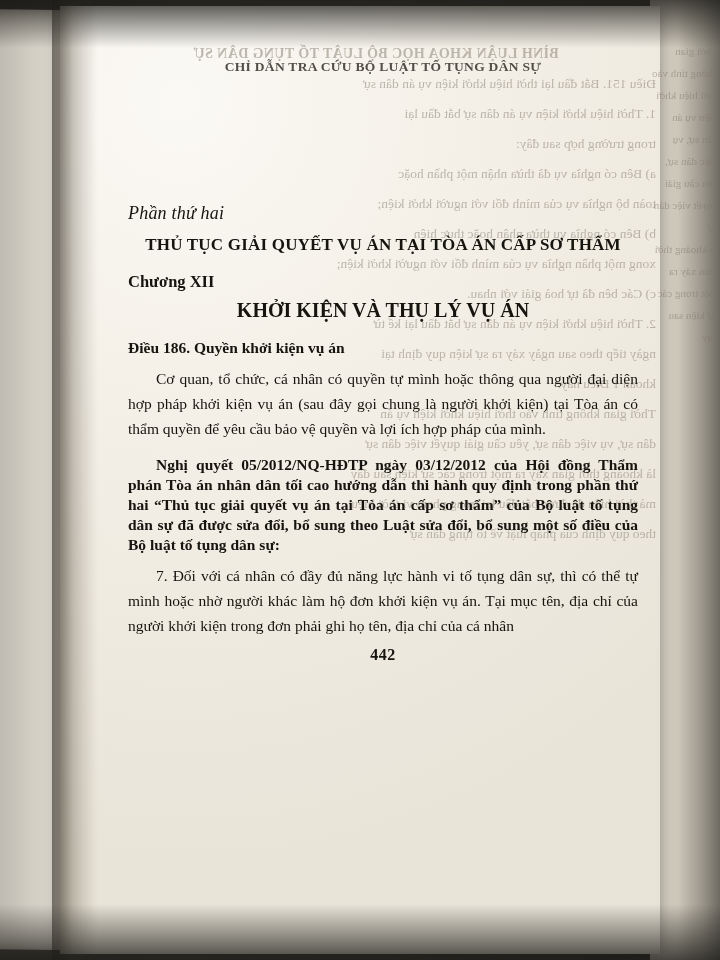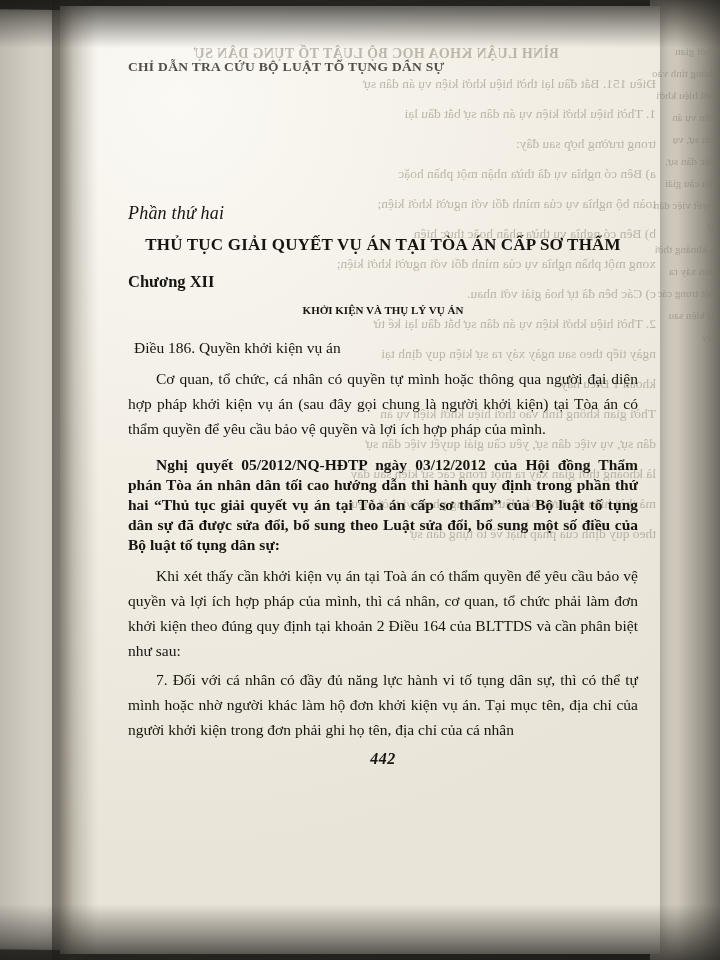--- a/index.html
+++ b/index.html
@@ -135,21 +135,21 @@
     top: 54px;
     width: 510px;
     color: #16140f;
     font-family: "Liberation Serif", serif;
     font-size: 15.5px;
     line-height: 25px;
     text-align: justify;
   }
 
   .running-head {
-    text-align: left;
+    text-align: center;
     font-weight: bold;
     font-size: 13.5px;
     letter-spacing: 0.3px;
     color: #35312a;
     opacity: 0.85;
     margin-bottom: 4px;
   }
 
   .spacer-top { height: 118px; }
 
@@ -168,27 +168,27 @@
     letter-spacing: 0.2px;
   }
   .chapter-no {
     font-weight: bold;
     font-size: 16.5px;
     margin: 0 0 4px 0;
   }
   .chapter-title {
     text-align: center;
     font-weight: bold;
-    font-size: 11px;
+    font-size: 20px;
     margin: 0 0 12px 0;
   }
   .article-heading {
-    font-weight: normal;
-    font-size: 15.5px;
-    margin: 0 0 6px 6px;
+    font-weight: bold;
+    font-size: 15.5px;
+    margin: 0 0 6px 0;
     text-align: left;
   }
   .para {
     margin: 0 0 4px 0;
     text-indent: 28px;
   }
   .quoted-block {
     margin: 14px 0 8px 0;
     font-weight: bold;
     font-size: 15.5px;
@@ -202,21 +202,20 @@
     font-size: 15.5px;
     line-height: 26px;
     text-align: justify;
     text-indent: 0;
   }
   .page-number {
     text-align: center;
     font-weight: bold;
     font-size: 16px;
     letter-spacing: 0.5px;
-    font-style: italic;
   }
 
   
   .soften { filter: blur(0.15px); }
 </style>
 </head>
 <body>
 
 <div id="page">
 
@@ -258,21 +257,20 @@
     <div class="chapter-no">Chương XII</div>
     <div class="chapter-title">KHỞI KIỆN VÀ THỤ LÝ VỤ ÁN</div>
 
     <div class="article-heading">Điều 186. Quyền khởi kiện vụ án</div>
 
     <p class="para">Cơ quan, tổ chức, cá nhân có quyền tự mình hoặc thông qua người đại diện hợp pháp khởi kiện vụ án (sau đây gọi chung là người khởi kiện) tại Tòa án có thẩm quyền để yêu cầu bảo vệ quyền và lợi ích hợp pháp của mình.</p>
 
     <p class="quoted-block">Nghị quyết 05/2012/NQ-HĐTP ngày 03/12/2012 của Hội đồng Thẩm phán Tòa án nhân dân tối cao hướng dẫn thi hành quy định trong phần thứ hai “Thủ tục giải quyết vụ án tại Tòa án cấp sơ thẩm” của Bộ luật tố tụng dân sự đã được sửa đổi, bổ sung theo Luật sửa đổi, bổ sung một số điều của Bộ luật tố tụng dân sự:</p>
 
 
-    <p class="para">Khi xét thấy cần khởi kiện vụ án tại Toà án có thẩm quyền để yêu cầu bảo vệ quyền và lợi ích hợp pháp của mình, thì cá nhân, cơ quan, tổ chức phải làm đơn khởi kiện theo đúng quy định tại khoản 2 Điều 164 của BLTTDS và cần phân biệt như sau:</p>
 
     <p class="para">7. Đối với cá nhân có đầy đủ năng lực hành vi tố tụng dân sự, thì có thể tự mình hoặc nhờ người khác làm hộ đơn khởi kiện vụ án. Tại mục tên, địa chỉ của người khởi kiện trong đơn phải ghi họ tên, địa chỉ của cá nhân</p>
 
     <div class="page-number">442</div>
   </div>
 
   <div class="bleed-right">
     <div>Thời gian không tính vào thời hiệu khởi kiện vụ án</div>
     <div>dân sự, vụ việc dân sự, yêu cầu giải quyết việc dân sự</div>
     <div>là khoảng thời gian xảy ra một trong các sự kiện sau đây</div>

